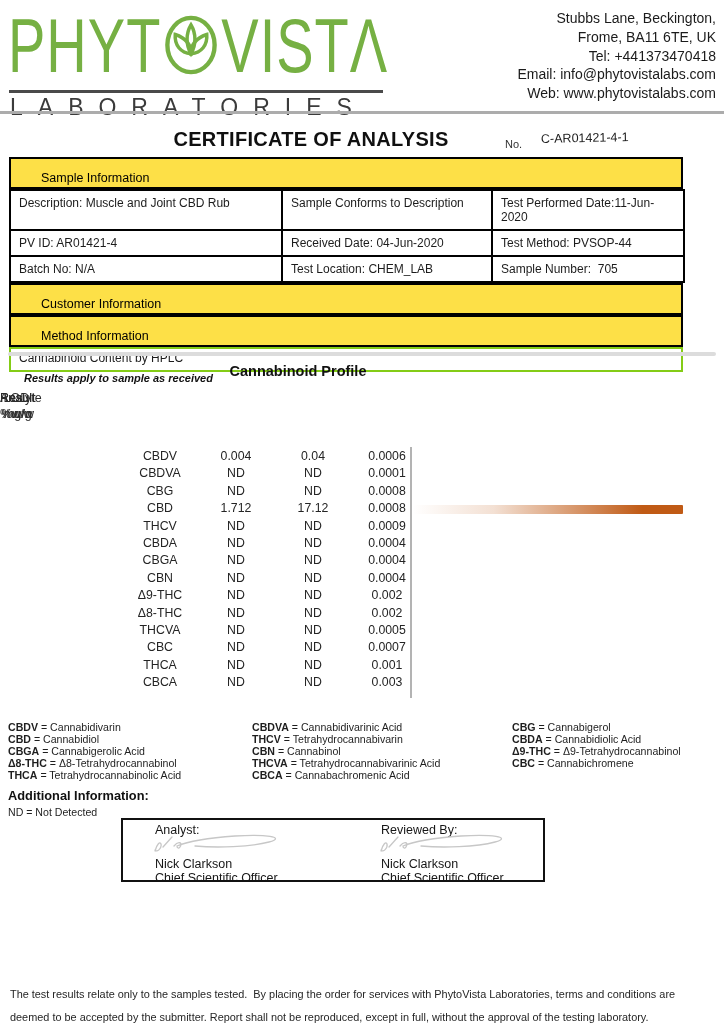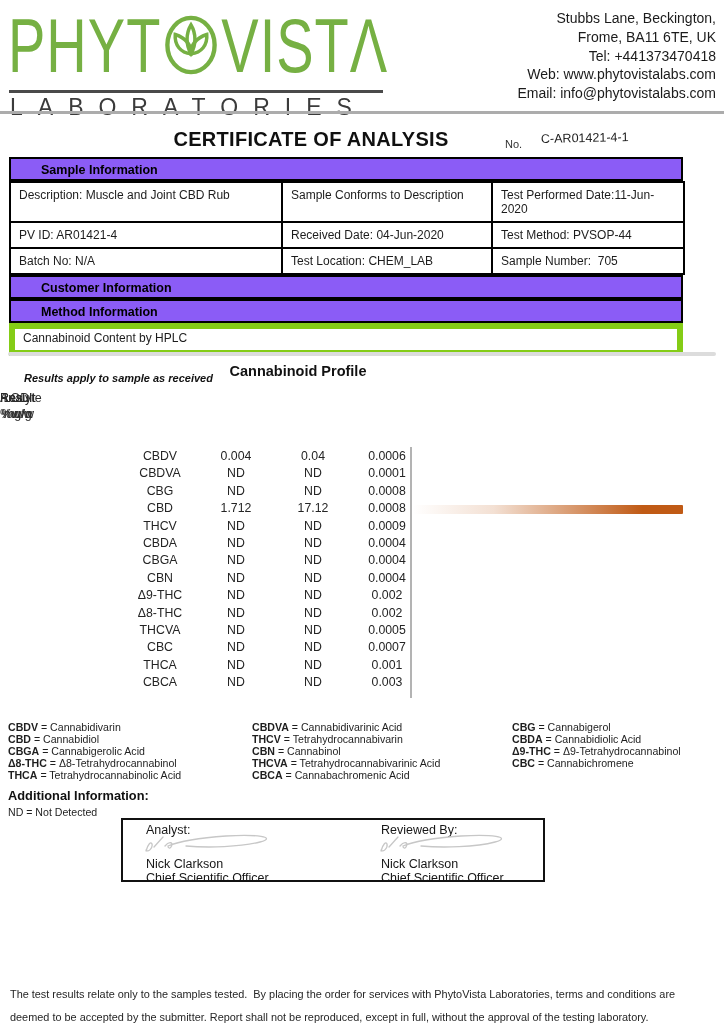--- a/index.html
+++ b/index.html
@@ -21,29 +21,29 @@
   .address { position: absolute; right: 8px; top: 9px; text-align: right; font-size: 14px; line-height: 18.8px; color: #1b1b1b; }
   .header-rule { position: absolute; top: 111px; left: 0; width: 724px; height: 3px; background: #acacac; }
 
   
   .coa-title { position: absolute; top: 128px; left: 0; width: 622px; text-align: center; font-size: 20px; font-weight: 700; color: #101010; letter-spacing: .3px; }
   .no-label { position: absolute; top: 138px; left: 505px; font-size: 11px; color: #333; }
   .no-value { position: absolute; top: 131px; left: 541px; font-size: 12.5px; color: #1d1d1d; transform: rotate(-1.2deg); }
 
   
   .info { position: absolute; left: 9px; top: 157px; width: 674px; font-size: 12px; color: #1c1c1c; }
-  .section-bar { border: 2px solid #000; background: #8b5cf6; font-weight: 700; font-size: 12.5px; color: #000; padding: 4px 0 2px 30px; }
+  .section-bar { border: 2px solid #000; background: #fde047; font-weight: 400; font-size: 12.5px; color: #000; padding: 12px 0 2px 30px; }
   table.grid { border-collapse: collapse; width: 100%; table-layout: fixed; }
   .grid td { border: 2px solid #000; padding: 5px 8px; vertical-align: top; white-space: pre-wrap; font-size: 12px; }
   .cust { border: 2px solid #000; display: flex; min-height: 40px; }
   .cust-name { width: 272px; padding: 9px 0 9px 46px; display: flex; }
   .cust-name .lbl { width: 60px; }
   .cust-addr { flex: 1; position: relative; padding: 9px 6px 9px 12px; }
   .cust-addr::before { content: ''; position: absolute; left: 0; top: 4px; bottom: 4px; width: 3px; background: #000; }
-  .method { border: 6px solid #84cc16; padding: 2px 8px 5px 8px; }
+  .method { border: 2px solid #84cc16; padding: 2px 8px 5px 8px; }
   .soft-rule { position: absolute; top: 352px; left: 8px; width: 708px; height: 4px; background: #dcdcdc; border-radius: 2px; }
 
   
   .p-note { position: absolute; left: 24px; top: 372px; font-size: 11px; font-weight: 700; font-style: italic; color: #111; }
   .p-title { position: absolute; left: 0; top: 363px; width: 596px; text-align: center; font-size: 14.5px; font-weight: 700; color: #111; }
   .p-headers { position: absolute; left: 0; top: 391px; width: 724px; }
   .p-h { position: absolute; text-align: center; font-size: 12.5px; line-height: 15.5px; color: #2b2b2b; }
   .col-0 { left: 110px; width: 100px; }
   .col-1 { left: 196px; width: 80px; }
   .col-2 { left: 272px; width: 82px; }
@@ -57,21 +57,21 @@
   
   .abbr { position: absolute; top: 722px; font-size: 10.6px; line-height: 11.9px; color: #1e1e1e; }
   .a1 { left: 8px; } .a2 { left: 252px; } .a3 { left: 512px; }
   .abbr b { font-weight: 700; }
   .addl-title { position: absolute; left: 8px; top: 788px; font-size: 12.8px; font-weight: 700; color: #111; }
   .addl-note { position: absolute; left: 8px; top: 806px; font-size: 10.6px; color: #1e1e1e; }
 
   
   .sig-box { position: absolute; left: 121px; top: 818px; width: 424px; height: 64px; border: 2px solid #111; overflow: hidden; }
   .sig-col { position: absolute; top: 0; width: 210px; height: 64px; }
-  .sc-a { left: 23px; } .sc-r { left: 258px; }
+  .sc-a { left: 32px; } .sc-r { left: 258px; }
   .sig-label { position: absolute; top: 3px; font-size: 12.5px; color: #161616; }
   .sig-svg { position: absolute; top: 11px; left: -8px; }
   .sig-name { position: absolute; top: 37px; font-size: 12.5px; color: #161616; }
   .sig-title { position: absolute; top: 51px; font-size: 12.5px; white-space: nowrap; color: #161616; }
 
   
   .footer { position: absolute; left: 10px; top: 983px; width: 706px; font-size: 10.9px; line-height: 23px; color: #262626; white-space: pre-wrap; }
 </style>
 </head>
 <body>
@@ -90,22 +90,22 @@
   <span class="txt">Λ</span>
 </div>
 <div class="brand-rule"></div>
 <div class="labs">LABORATORIES</div>
 
 <div class="address">
 
 <div class="addr-line">Stubbs Lane, Beckington,</div>
     <div class="addr-line">Frome, BA11 6TE, UK</div>
     <div class="addr-line">Tel: +441373470418</div>
+    <div class="addr-line">Email: info@phytovistalabs.com</div>
     <div class="addr-line">Web: www.phytovistalabs.com</div>
-    <div class="addr-line">Email: info@phytovistalabs.com</div>
   </div>
 <div class="header-rule"></div>
 
 <div class="coa-title">CERTIFICATE OF ANALYSIS</div>
 <div class="no-label">No.</div>
 <div class="no-value">C-AR01421-4-1</div>
 
 <div class="info">
   <div class="section-bar">Sample Information</div>
   <table class="grid">

